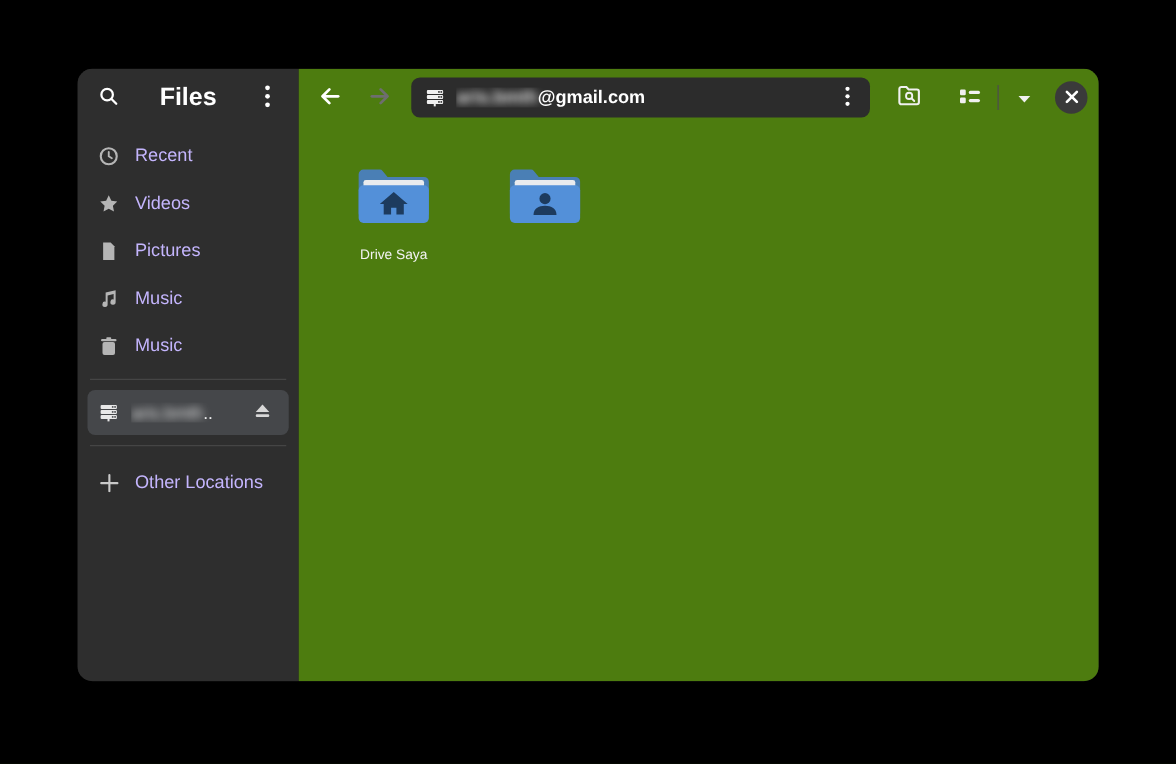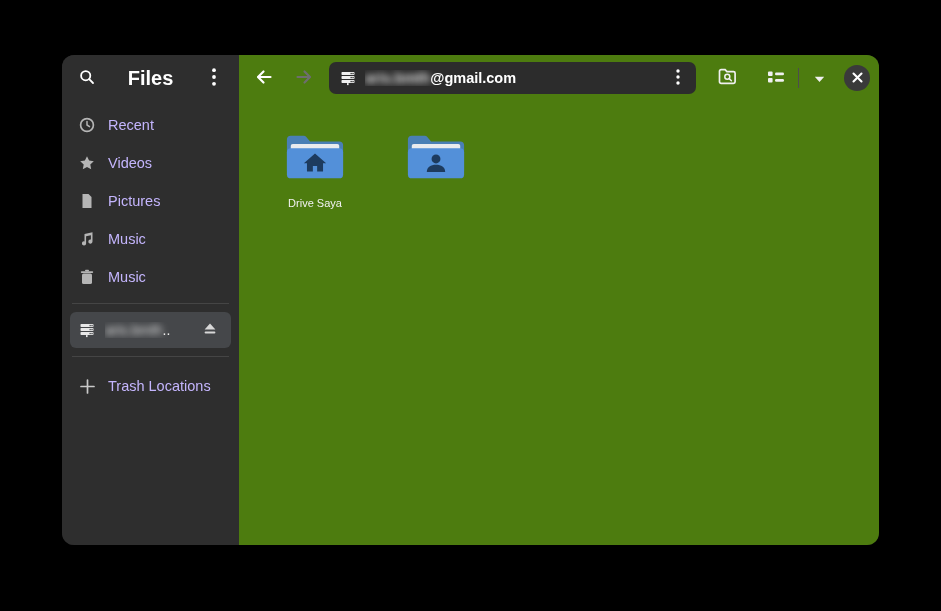--- a/index.html
+++ b/index.html
@@ -168,21 +168,21 @@
       </div>
 
       <div class="sb-divider"></div>
 
       <div class="sb-item" style="margin-top:5px;">
         <span class="ic">
           <svg width="15" height="15" viewBox="0 0 15 15">
               <path d="M7.5 1 V14 M1 7.5 H14" stroke="#c9c9c9" stroke-width="1.7" stroke-linecap="round"></path>
             </svg>
         </span>
-        <span>Trash Locations</span>
+        <span>Other Locations</span>
       </div>
     </nav>
   </aside>
 
   <section class="main">
     <div class="headerbar">
       <button class="nav-btn">
         <span>
           <svg width="18" height="16" viewBox="0 0 18 16">
               <path d="M8.5 2.5 L3 8 L8.5 13.5" fill="none" stroke="#ffffff" stroke-width="2.2" stroke-linecap="round" stroke-linejoin="round"></path>

